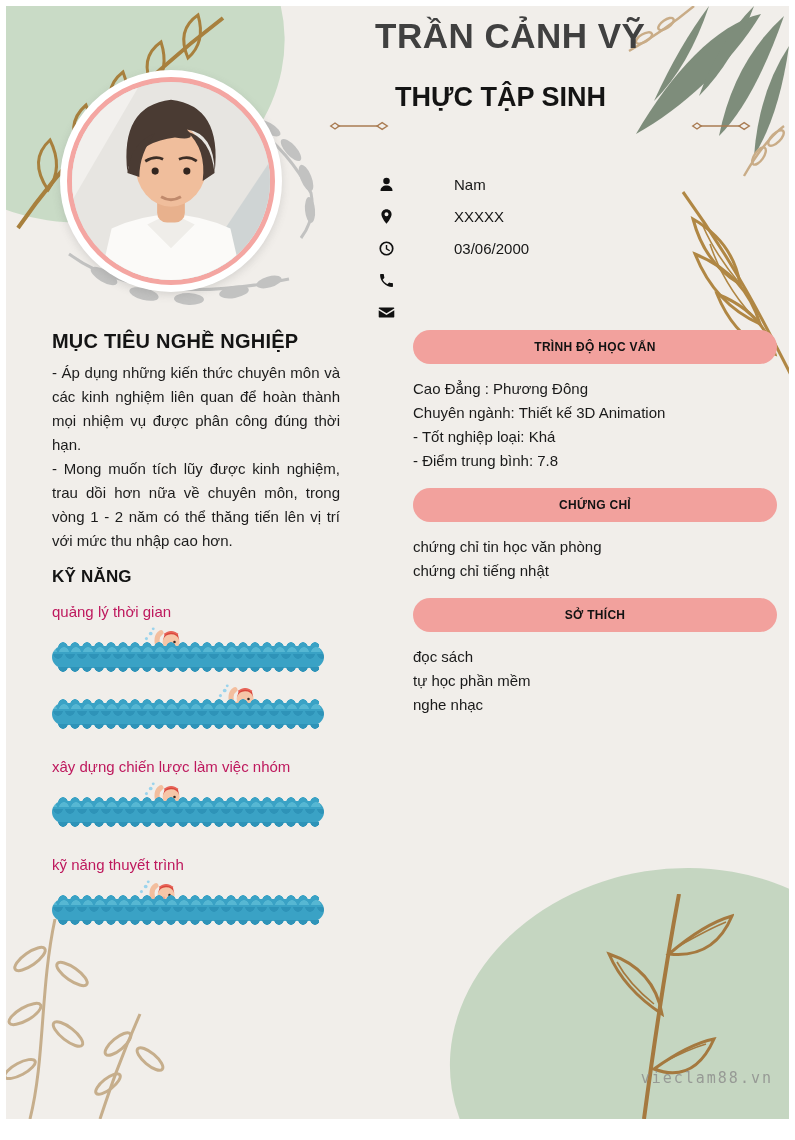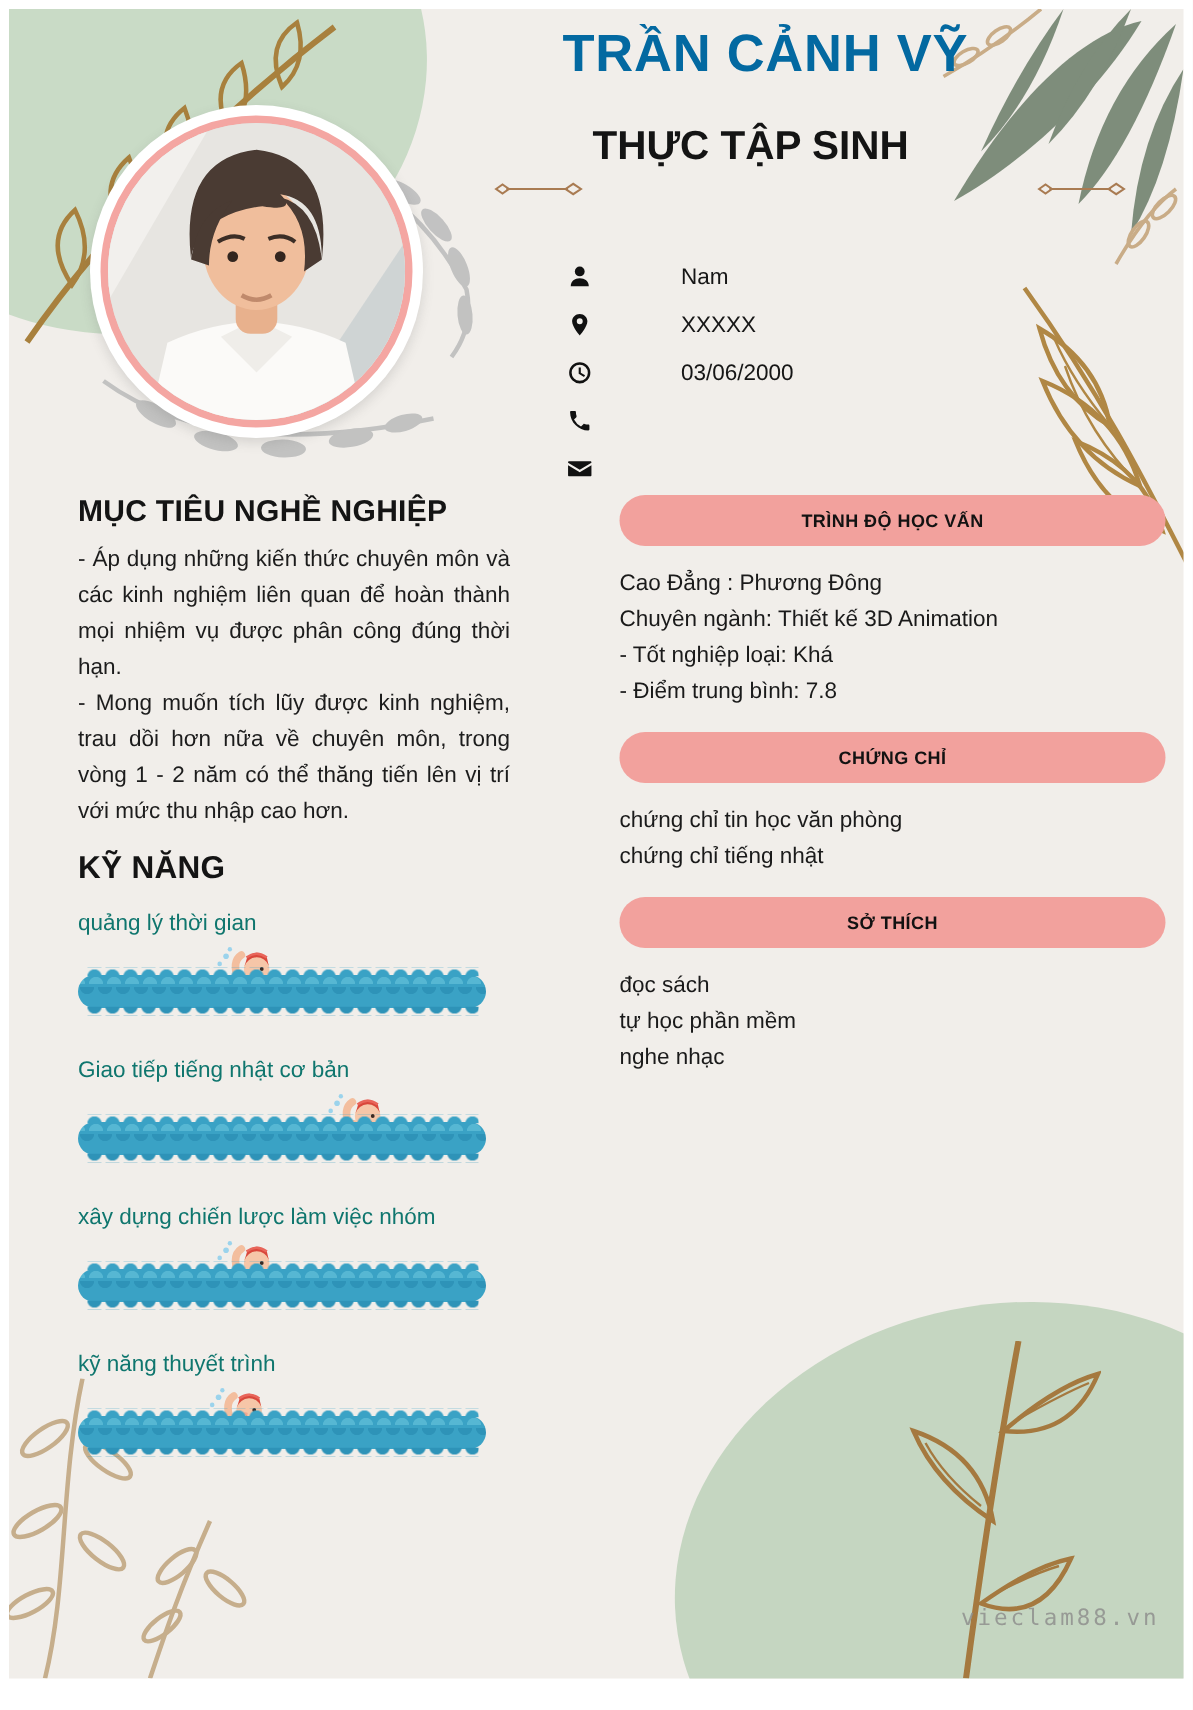--- a/index.html
+++ b/index.html
@@ -20,37 +20,37 @@
 
   
   .photo { position:absolute; left:54px; top:64px; width:222px; height:222px; border-radius:50%;
            background:#ffffff; box-shadow:0 3px 8px rgba(90,90,90,.18); }
   .photo-inner { position:absolute; inset:7px; border-radius:50%; border:5px solid #F4A6A2;
                  overflow:hidden; background:#DCDCD8; }
   .photo-inner svg { display:block; width:100%; height:100%; }
 
   
   .name { position:absolute; left:369px; top:10px; font-size:35px; font-weight:800;
-          letter-spacing:.5px; color:#0369a1; }
+          letter-spacing:.5px; color:#404040; }
   .job-title { position:absolute; left:389px; top:76px; font-size:27px; font-weight:800; color:#141414; }
 
   
   .pinfo { position:absolute; left:372px; top:162px; }
   .pi-row { display:flex; align-items:center; height:32px; }
   .pi-ico { width:30px; display:flex; align-items:center; }
   .pi-ico svg { width:17px; height:17px; fill:#111; }
   .pi-val { font-size:15px; color:#161616;margin-left:46px; }
 
   
   .left-col { position:absolute; left:46px; top:324px; width:288px; }
   .l-head { font-size:20px; font-weight:800; color:#141414; margin-bottom:8px; letter-spacing:.2px; }
   .objective p { font-size:15px; line-height:24px; text-align:justify; color:#1c1c1c; }
-  .skills-head { margin-top:14px; margin-bottom:16px; font-size:21px; }
+  .skills-head { margin-top:14px; margin-bottom:16px; font-size:17px; }
   .skill { margin-bottom:33px; }
-  .skill-label { font-size:15px; color:#0f766e; }
+  .skill-label { font-size:15px; color:#be185d; }
   .bar-wrap { position:relative; margin-top:24px; width:272px; height:24px; }
   .bar { position:absolute; left:0; right:0; top:2px; height:22px; border-radius:11px;
          background-color:#3AA2C5;
          background-image:
            radial-gradient(circle at 50% 0%, #2E93B8 4.5px, rgba(0,0,0,0) 5px),
            radial-gradient(circle at 50% 100%, #56B7D3 4.5px, rgba(0,0,0,0) 5px);
          background-size:12px 12px, 12px 12px;
          background-position:0 8px, 6px -6px;
          background-repeat:repeat-x; }
   .bar::before, .bar::after { content:""; position:absolute; left:5px; right:5px; height:6px;
@@ -309,21 +309,20 @@
     <div class="skill-label">quảng lý thời gian</div>
     <div class="bar-wrap">
       <svg class="swimmer" style="left: 42%;">
                 <use href="#sym-swimmer"></use>
               </svg>
       <div class="bar"></div>
     </div>
   </div>
 
   <div class="skill">
-    <div class="skill-label">Giao tiếp tiếng nhật cơ bản</div>
     <div class="bar-wrap">
       <svg class="swimmer" style="left: 69%;">
                 <use href="#sym-swimmer"></use>
               </svg>
       <div class="bar"></div>
     </div>
   </div>
 
   <div class="skill">
     <div class="skill-label">xây dựng chiến lược làm việc nhóm</div>

